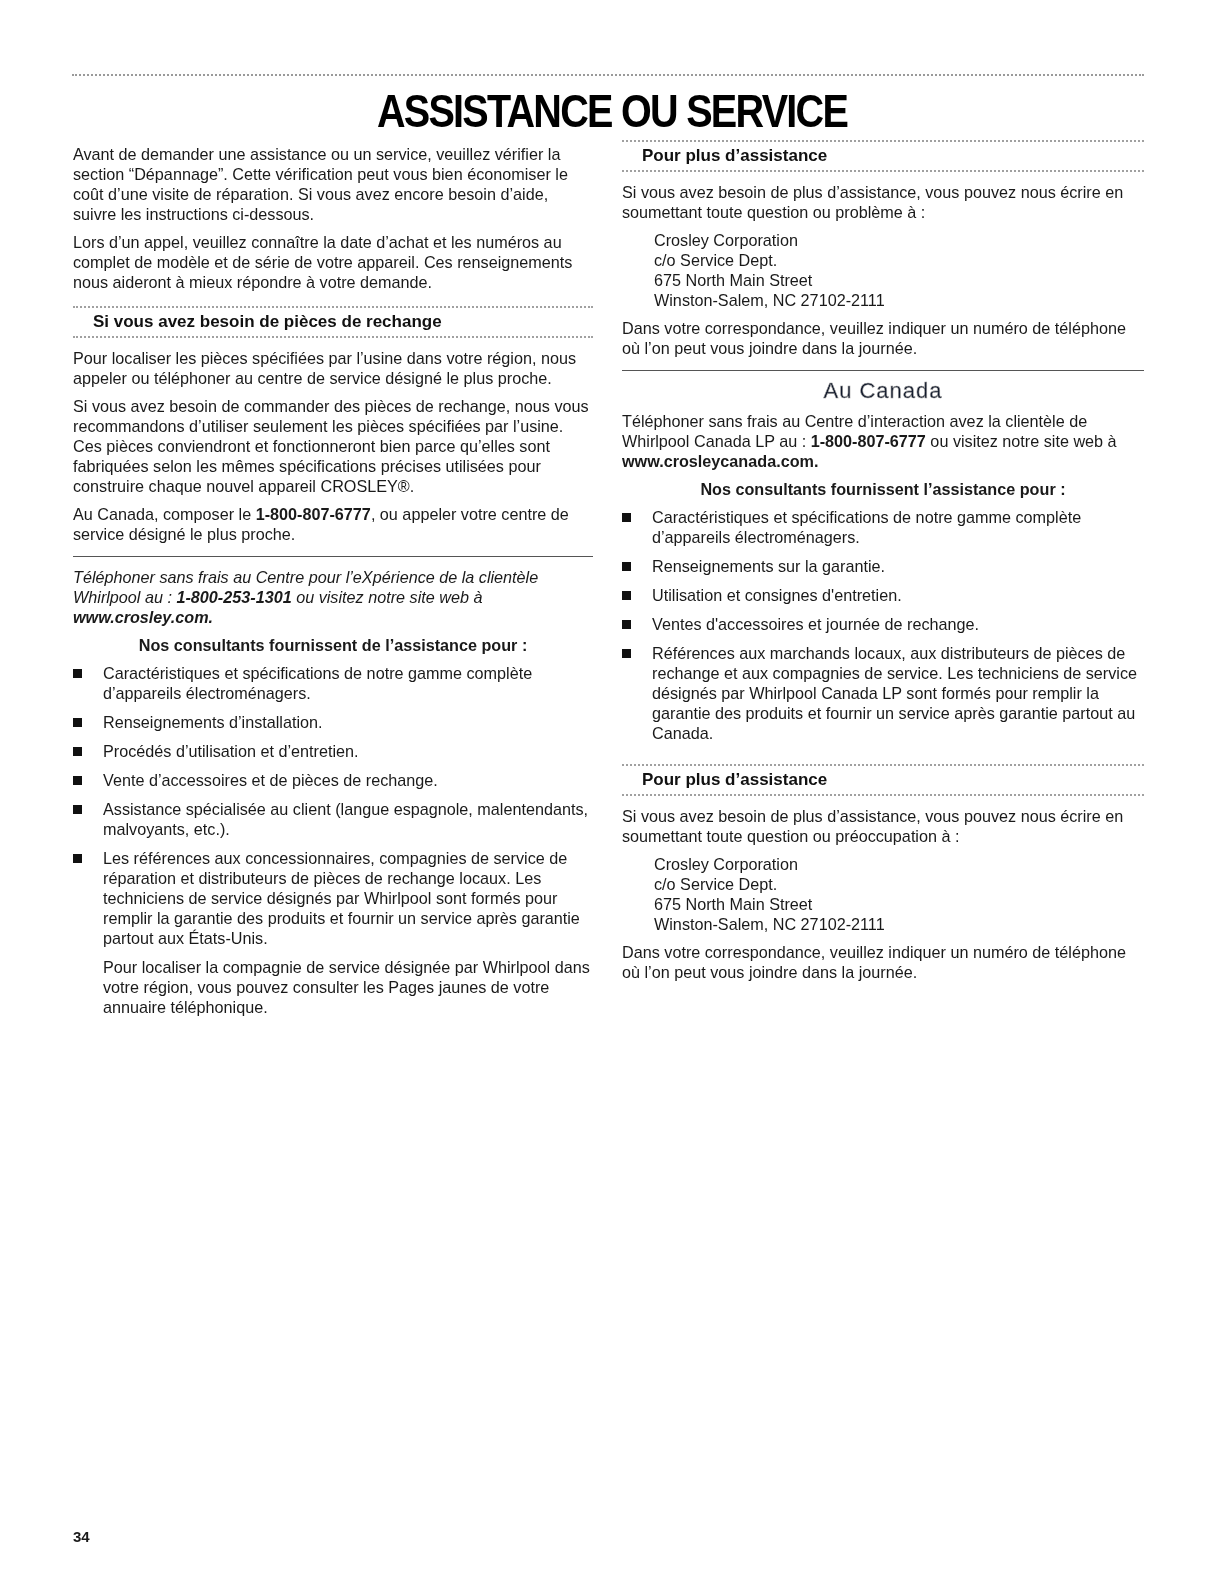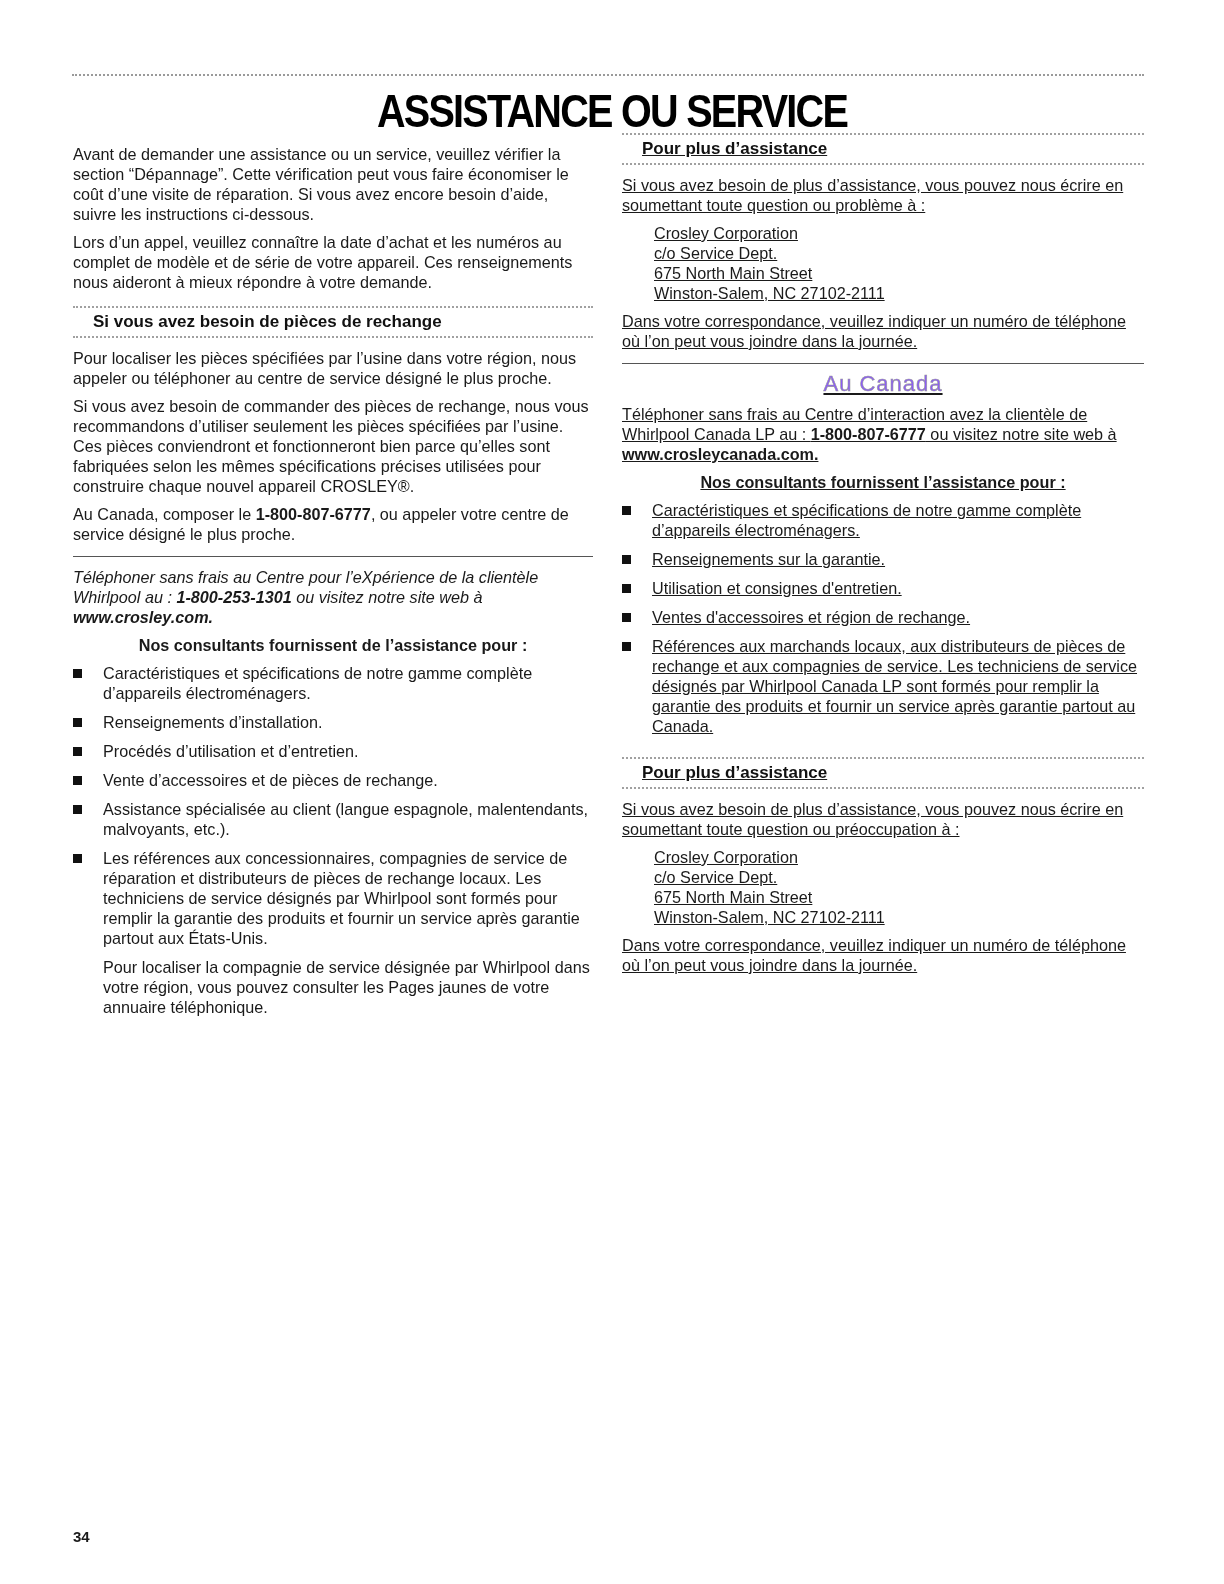--- a/index.html
+++ b/index.html
@@ -11,30 +11,30 @@
     position: absolute; left: 72px; top: 74px; width: 1072px; height: 0;
     border-top: 2px dotted #9a9a9a;
   }
   .page-title {
     position: absolute; left: 0; top: 84px; width: 1224px; text-align: center;
     font-family: "Liberation Sans", sans-serif; font-weight: bold; font-size: 46px;
     letter-spacing: -2px; color: #000; transform: scaleX(0.86); transform-origin: 612px 0;
   }
   .col { position: absolute; font-size: 16.2px; line-height: 20px; }
   .col-left { left: 73px; top: 144px; width: 520px; }
-  .col-right { left: 622px; top: 133px; width: 522px; text-decoration: underline; }
+  .col-right { left: 622px; top: 140px; width: 522px; }
   p { margin: 0 0 8px 0; }
   .sub-head {
     border-top: 2px dotted #a0a0a0; border-bottom: 2px dotted #a0a0a0;
     padding: 4px 0 4px 20px; font-weight: bold; font-size: 17px; margin: 0 0 10px 0;
     color: #111;
   }
   .solid-rule { border-top: 1.5px solid #555; margin: 12px 0 10px 0; }
   .region-title {
-    text-align: center; font-size: 22px; color: #8b5cf6; font-weight: normal;
+    text-align: center; font-size: 22px; color: #0f172a; font-weight: normal;
     -webkit-text-stroke: 0.6px #9a9a9a; letter-spacing: 1px; margin: 0 0 6px 0; height: 24px;
   }
   .bold-lead { font-weight: bold; margin: 8px 0 8px 0; text-align: center; }
   ul.bullets { list-style: none; margin: 0; padding: 0; }
   ul.bullets li { position: relative; padding-left: 30px; margin: 0 0 9px 0; }
   ul.bullets li .bullet {
     position: absolute; left: 0; top: 6px; width: 9px; height: 9px; background: #111;
   }
   .indent { padding-left: 30px; }
   .address { padding-left: 32px; margin: 0 0 8px 0; }
@@ -44,21 +44,21 @@
     position: absolute; left: 73px; top: 1528px; font-weight: bold; font-size: 15px;
   }
 </style>
 </head>
 <body>
 
 <div class="top-rule"></div>
 <h1 class="page-title" style="margin:0;">ASSISTANCE OU SERVICE</h1>
 
 <div class="col col-left">
-  <p>Avant de demander une assistance ou un service, veuillez vérifier la section “Dépannage”. Cette vérification peut vous faire économiser le coût d’une visite de réparation. Si vous avez encore besoin d’aide, suivre les instructions ci-dessous.</p>
+  <p>Avant de demander une assistance ou un service, veuillez vérifier la section “Dépannage”. Cette vérification peut vous bien économiser le coût d’une visite de réparation. Si vous avez encore besoin d’aide, suivre les instructions ci-dessous.</p>
   <p style="margin-bottom:14px;">Lors d’un appel, veuillez connaître la date d’achat et les numéros au complet de modèle et de série de votre appareil. Ces renseignements nous aideront à mieux répondre à votre demande.</p>
 
   <div class="sub-head">Si vous avez besoin de pièces de rechange</div>
   <p>Pour localiser les pièces spécifiées par l’usine dans votre région, nous appeler ou téléphoner au centre de service désigné le plus proche.</p>
   <p>Si vous avez besoin de commander des pièces de rechange, nous vous recommandons d’utiliser seulement les pièces spécifiées par l’usine. Ces pièces conviendront et fonctionneront bien parce qu’elles sont fabriquées selon les mêmes spécifications précises utilisées pour construire chaque nouvel appareil CROSLEY®.</p>
   <p>
     <span>Au Canada, composer le </span><b>1-800-807-6777</b><span>, ou appeler votre centre de service désigné le plus proche.</span>
   </p>
 
   <div class="solid-rule"></div>
@@ -91,21 +91,21 @@
   <div class="solid-rule"></div>
   <div class="region-title">Au Canada</div>
   <p style="margin-bottom:6px;">
     <span>Téléphoner sans frais au Centre d’interaction avez la clientèle de Whirlpool Canada LP au : </span><b>1-800-807-6777</b><span> ou visitez notre site web à </span><b>www.crosleycanada.com.</b>
   </p>
   <div class="bold-lead">Nos consultants fournissent l’assistance pour :</div>
   <ul class="bullets">
     <li><span class="bullet"></span><span>Caractéristiques et spécifications de notre gamme complète d’appareils électroménagers.</span></li>
     <li><span class="bullet"></span><span>Renseignements sur la garantie.</span></li>
     <li><span class="bullet"></span><span>Utilisation et consignes d'entretien.</span></li>
-    <li><span class="bullet"></span><span>Ventes d'accessoires et région de rechange.</span></li>
+    <li><span class="bullet"></span><span>Ventes d'accessoires et journée de rechange.</span></li>
     <li><span class="bullet"></span><span>Références aux marchands locaux, aux distributeurs de pièces de rechange et aux compagnies de service. Les techniciens de service désignés par Whirlpool Canada LP sont formés pour remplir la garantie des produits et fournir un service après garantie partout au Canada.</span></li>
   </ul>
 
   <div style="height:12px;"></div>
   <div class="sub-head">Pour plus d’assistance</div>
   <p>Si vous avez besoin de plus d’assistance, vous pouvez nous écrire en soumettant toute question ou préoccupation à :</p>
   <div class="address">
     <div>Crosley Corporation</div>
     <div>c/o Service Dept.</div>
     <div>675 North Main Street</div>

